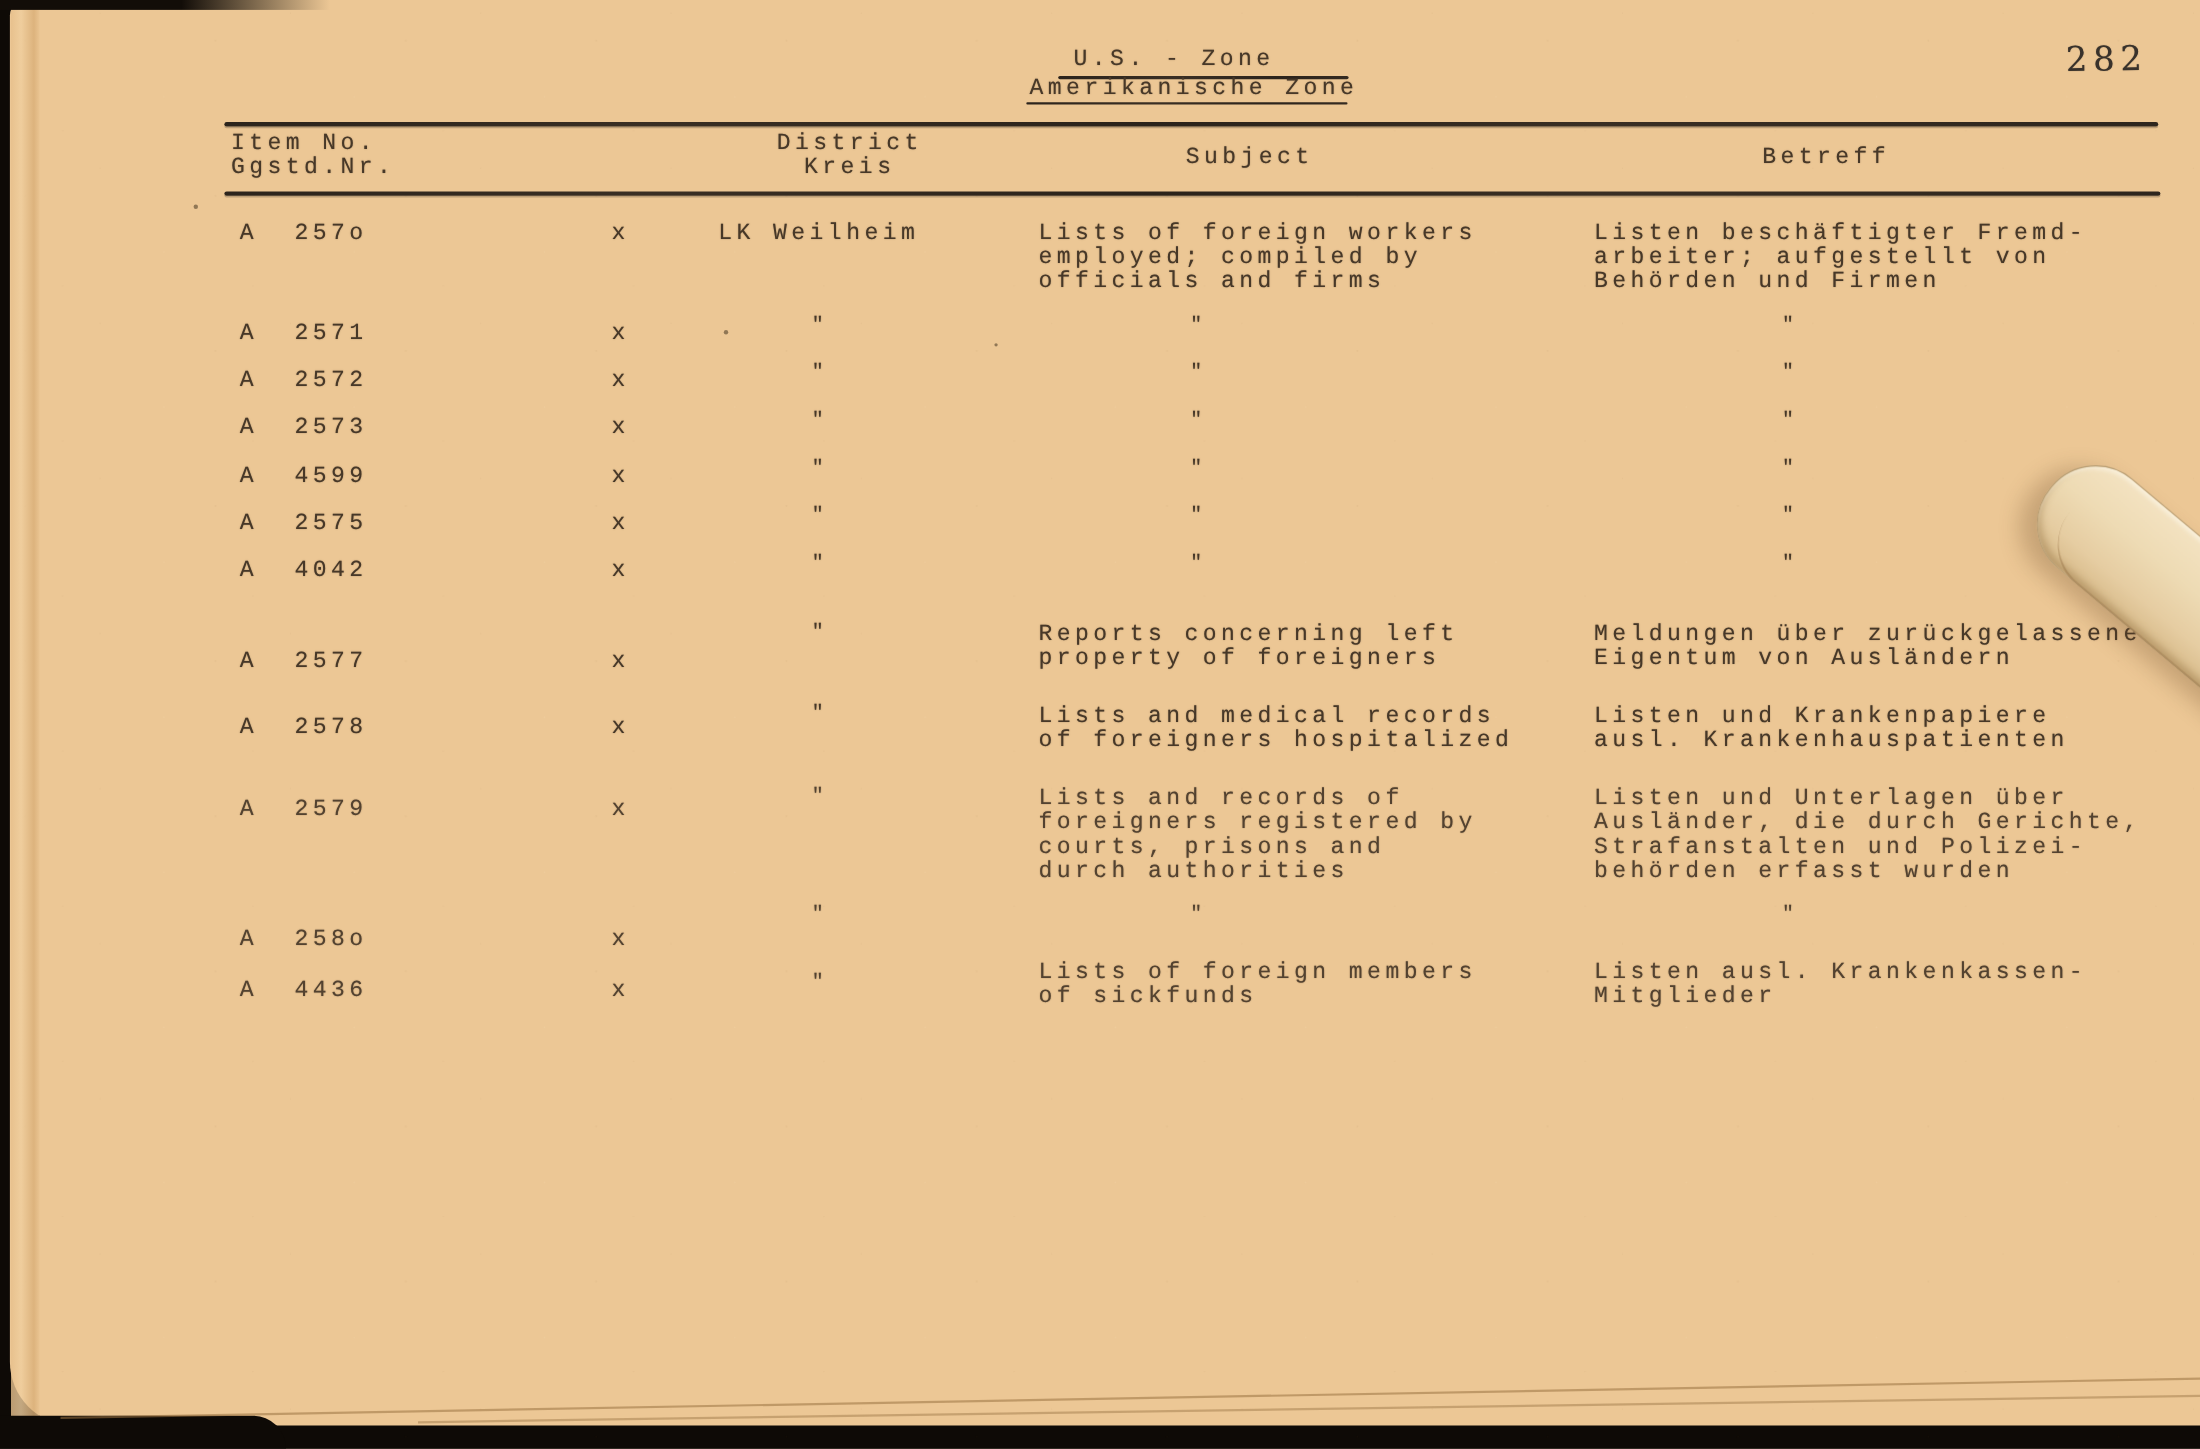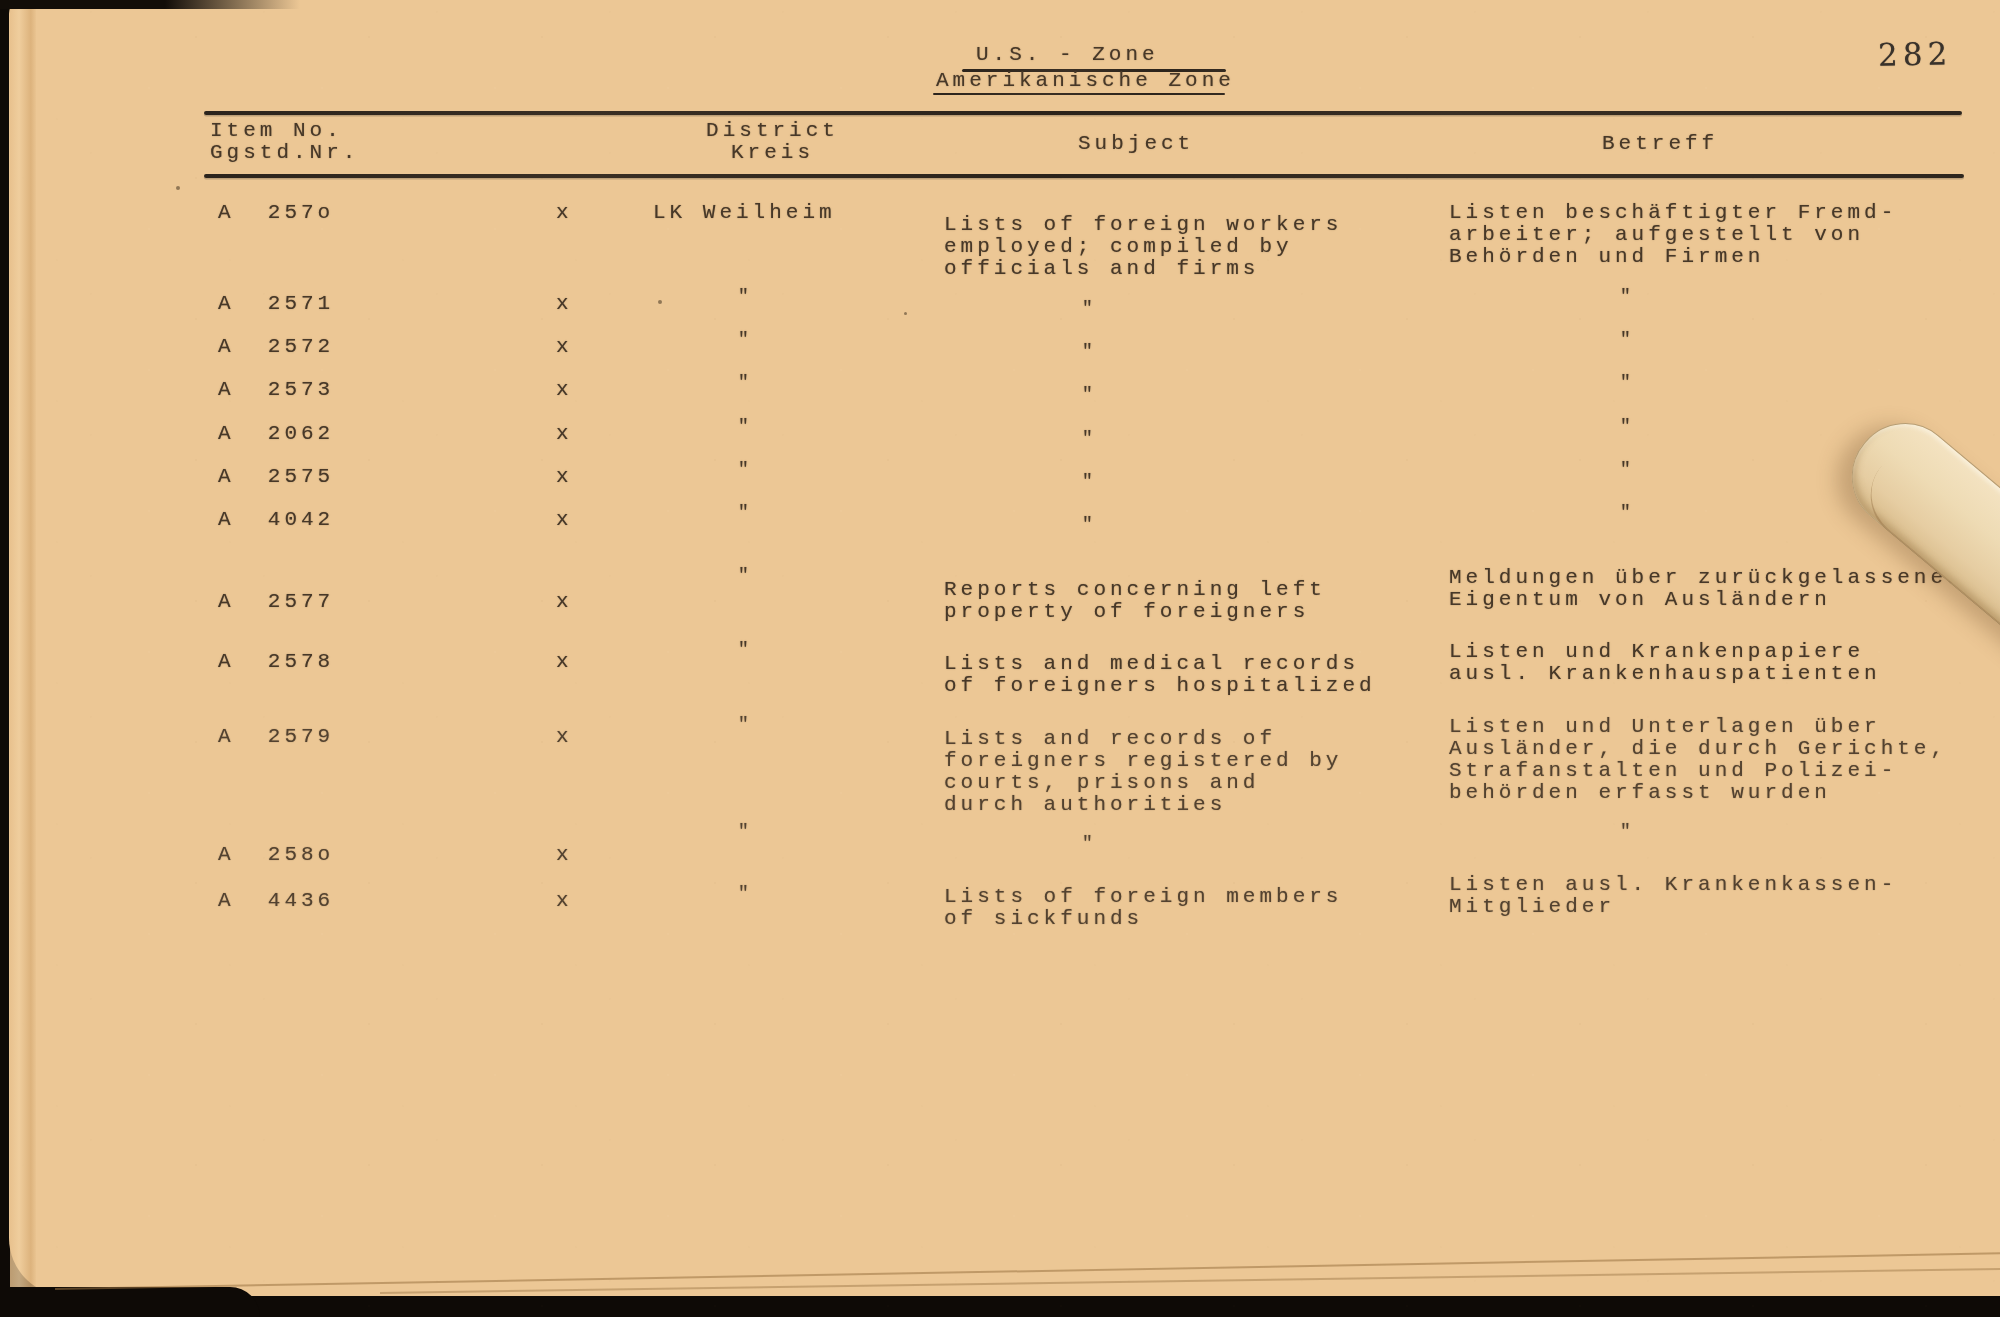--- a/index.html
+++ b/index.html
@@ -67,21 +67,21 @@
   #h-district{left:700px;top:120px;width:145px;text-align:center;}
   #h-subject{left:1078px;top:133px;}
   #h-betreff{left:1602px;top:133px;}
 
   
   .row{position:absolute;left:0;width:2000px;height:0;}
   .cell{position:absolute;top:0;}
   .c-item{left:218px;}
   .c-x{left:556px;}
   .c-district{left:653px;}
-  .c-subject{left:944px;margin-top:12px;}
+  .c-subject{left:944px;}
   .c-betreff{left:1449px;}
   .ditto{font-size:18px;top:-8px;letter-spacing:2px;}
   .c-district.ditto{left:738px;}
   .c-subject.ditto{left:1082px;}
   .c-betreff.ditto{left:1620px;}
 
   .r0{top:202px;} .r1{top:293px;} .r2{top:336px;} .r3{top:379px;}
   .r4{top:423px;} .r5{top:466px;} .r6{top:509px;} .r7{top:567px;}
   .r8{top:641px;} .r9{top:716px;} .r10{top:820px;} .r11{top:874px;}
 
@@ -164,21 +164,21 @@
         <span class="cell ink typed c-betreff ditto">"</span>
       </div>
       <div class="row r3">
         <span class="cell ink typed c-item">A  2573</span>
         <span class="cell ink typed c-x">x</span>
         <span class="cell ink typed c-district ditto">"</span>
         <span class="cell ink typed c-subject ditto">"</span>
         <span class="cell ink typed c-betreff ditto">"</span>
       </div>
       <div class="row r4">
-        <span class="cell ink typed c-item">A  2062</span>
+        <span class="cell ink typed c-item">A  4599</span>
         <span class="cell ink typed c-x">x</span>
         <span class="cell ink typed c-district ditto">"</span>
         <span class="cell ink typed c-subject ditto">"</span>
         <span class="cell ink typed c-betreff ditto">"</span>
       </div>
       <div class="row r5">
         <span class="cell ink typed c-item">A  2575</span>
         <span class="cell ink typed c-x">x</span>
         <span class="cell ink typed c-district ditto">"</span>
         <span class="cell ink typed c-subject ditto">"</span>

